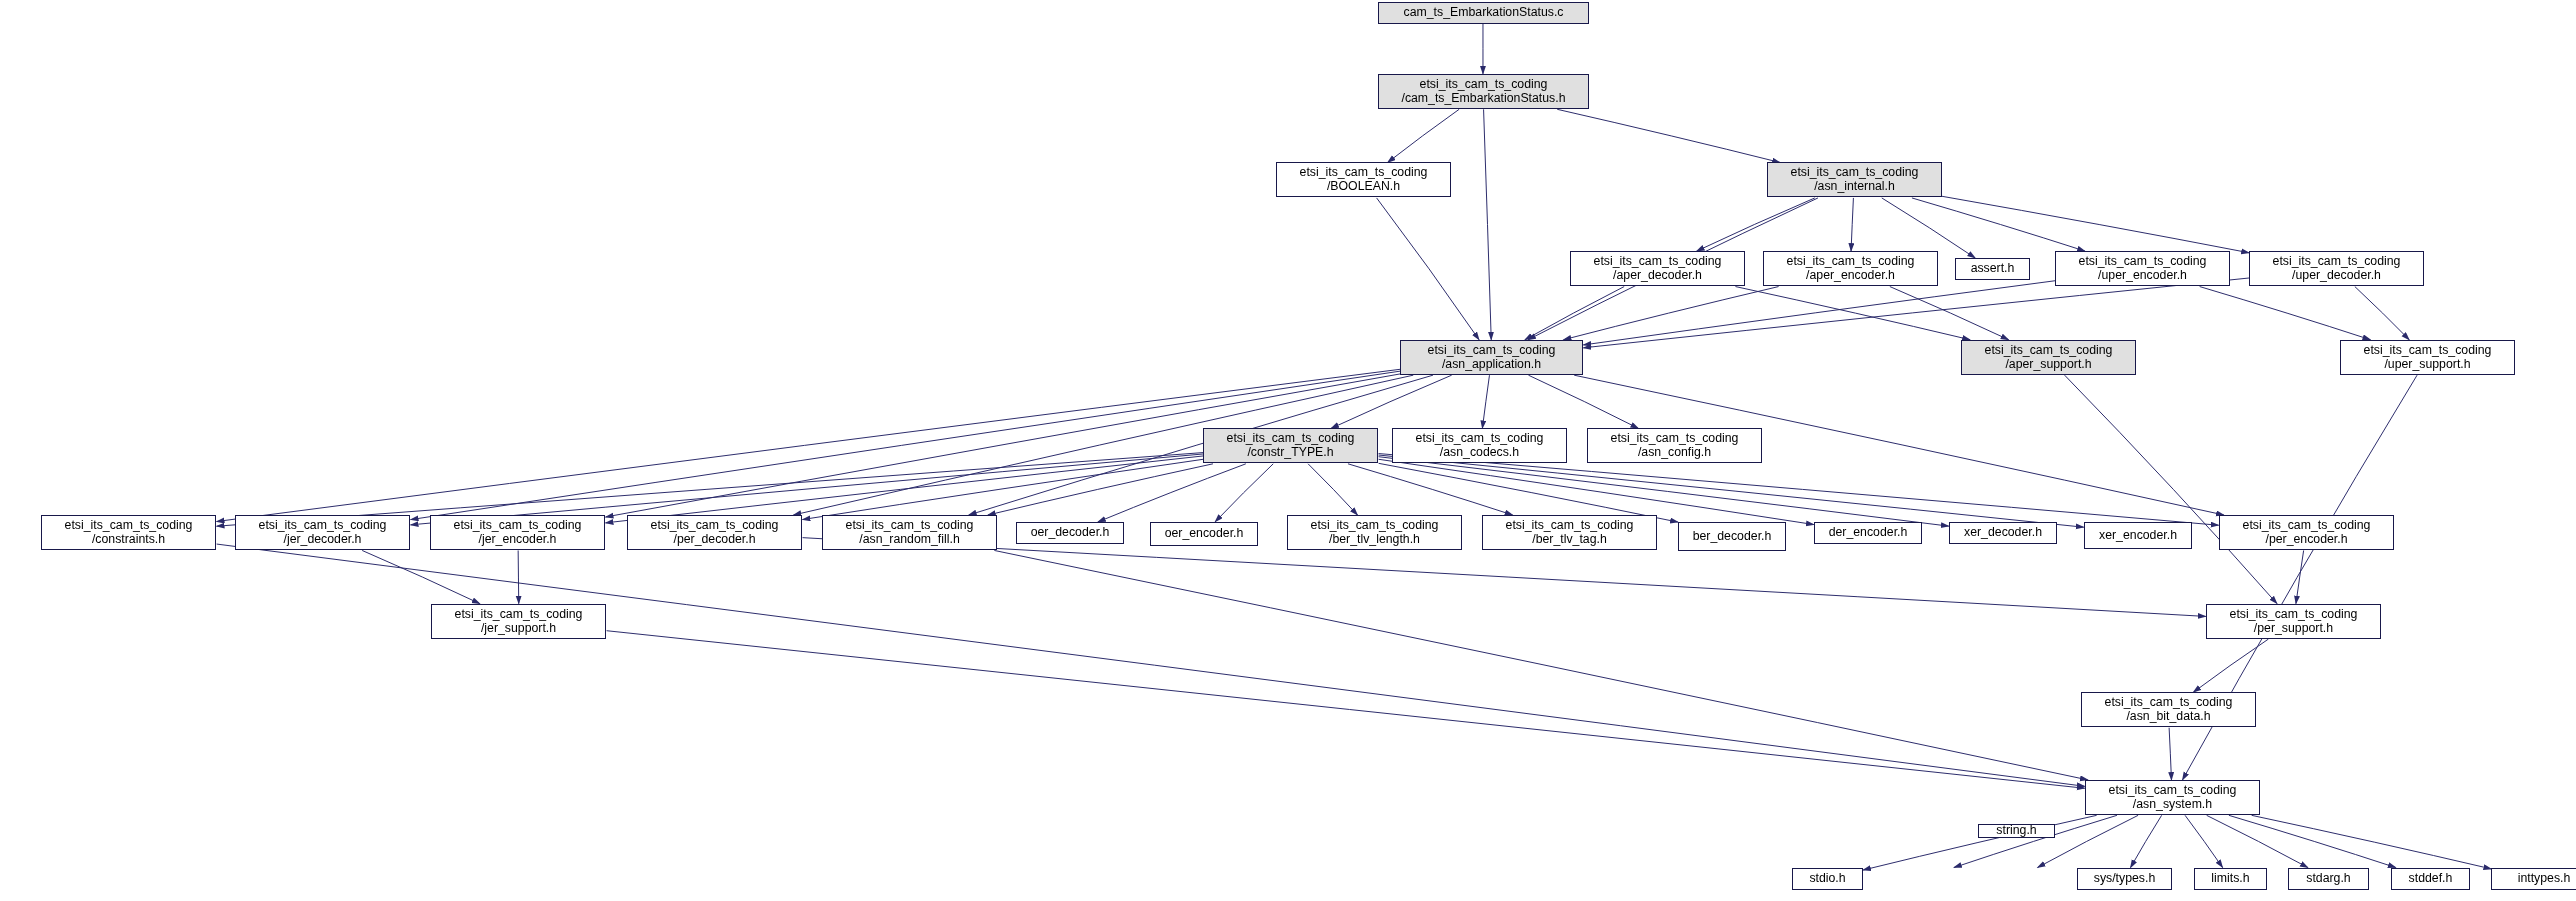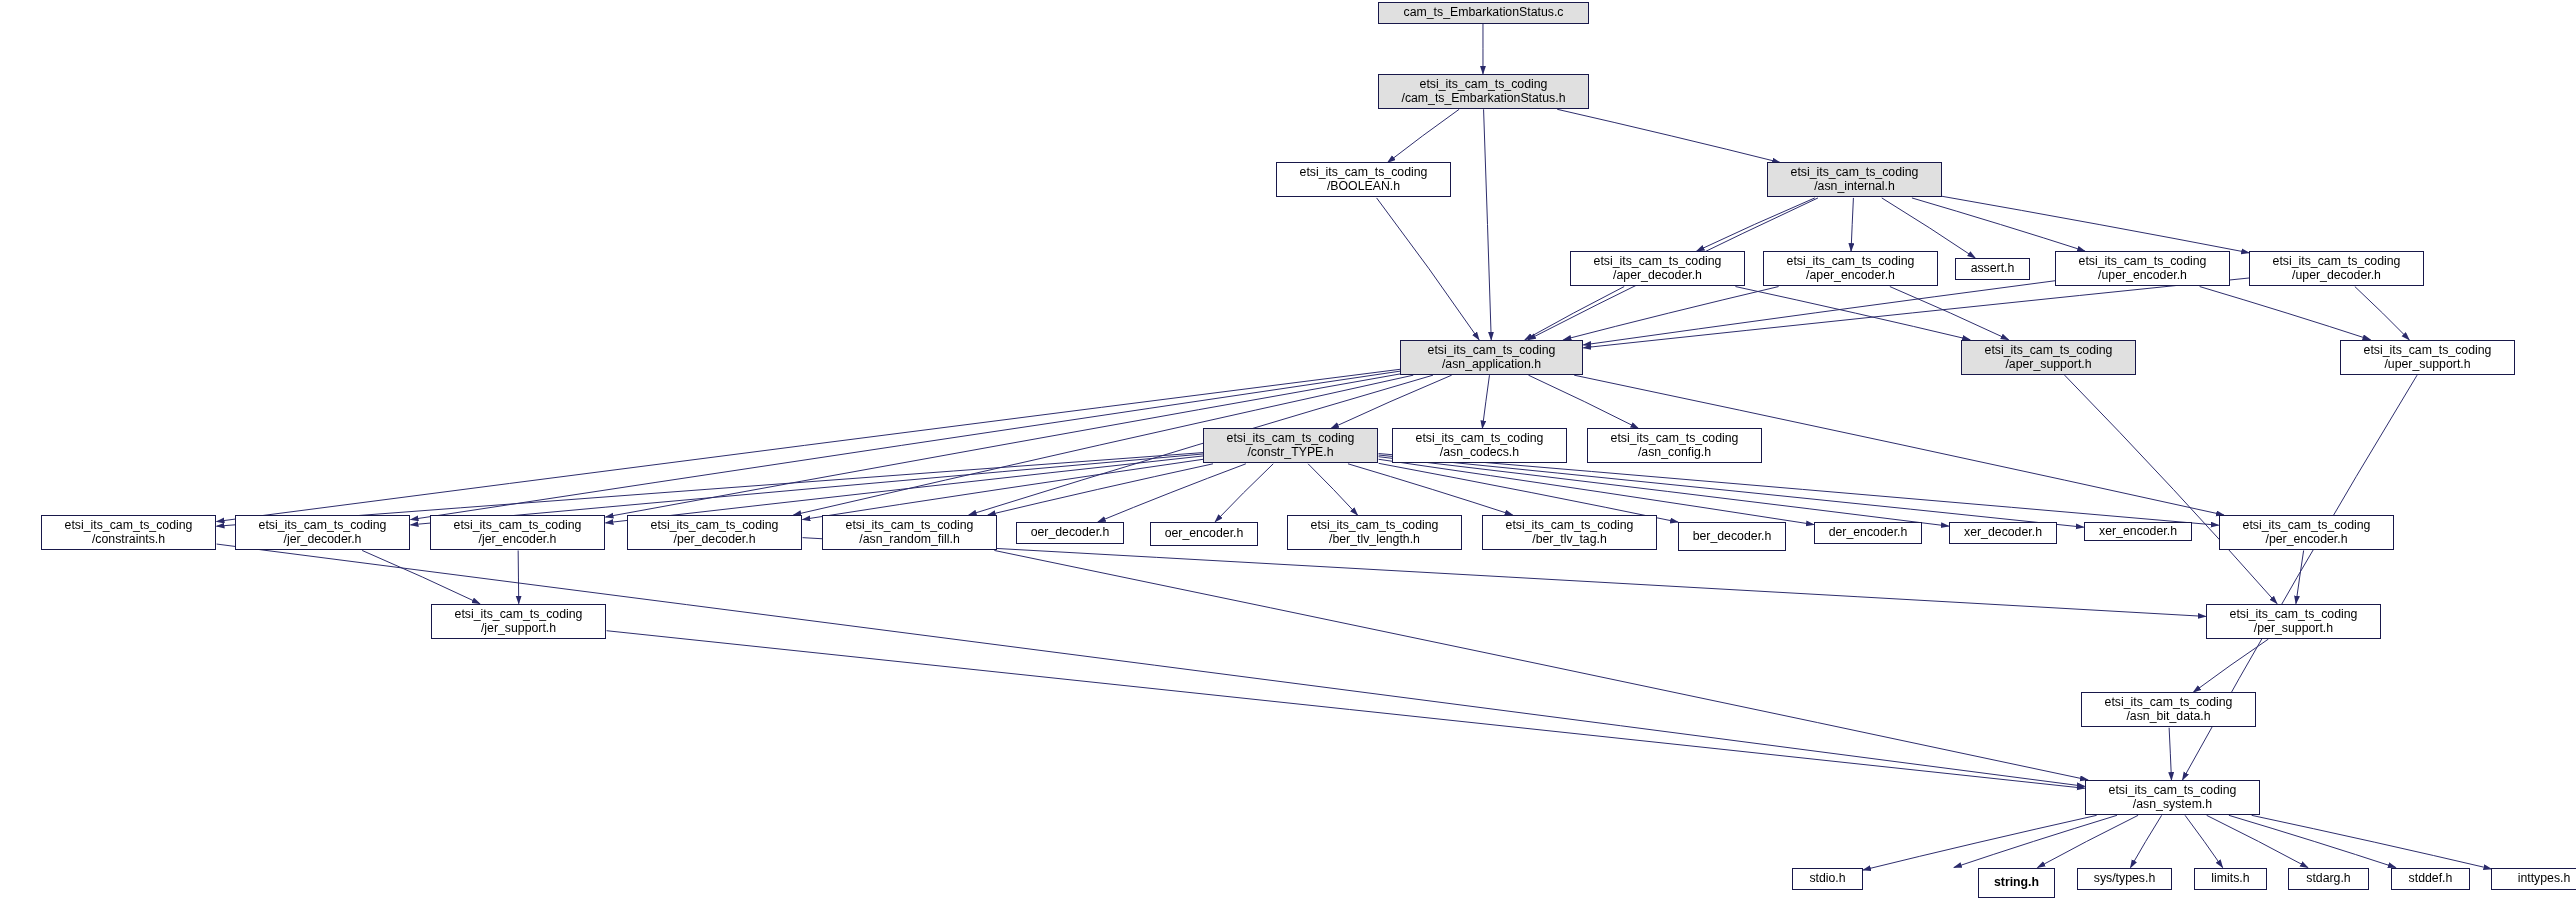--- a/index.html
+++ b/index.html
@@ -159,33 +159,33 @@
 /asn_random_fill.h</div>
     <div class="node " style="left: 1016px; top: 522px; width: 108px; height: 21.7px;">oer_decoder.h</div>
     <div class="node " style="left: 1150px; top: 522px; width: 108px; height: 24px;">oer_encoder.h</div>
     <div class="node " style="left: 1287px; top: 515px; width: 175px; height: 35px;">etsi_its_cam_ts_coding
 /ber_tlv_length.h</div>
     <div class="node " style="left: 1482px; top: 515px; width: 175px; height: 35px;">etsi_its_cam_ts_coding
 /ber_tlv_tag.h</div>
     <div class="node " style="left: 1678px; top: 522px; width: 108px; height: 29px;">ber_decoder.h</div>
     <div class="node " style="left: 1814px; top: 522px; width: 108px; height: 21.7px;">der_encoder.h</div>
     <div class="node " style="left: 1949px; top: 522px; width: 108px; height: 21.7px;">xer_decoder.h</div>
-    <div class="node " style="left: 2084px; top: 522px; width: 108px; height: 19px;">xer_encoder.h</div>
+    <div class="node " style="left: 2084px; top: 522px; width: 108px; height: 27px;">xer_encoder.h</div>
     <div class="node " style="left: 2219px; top: 515px; width: 175px; height: 35px;">etsi_its_cam_ts_coding
 /per_encoder.h</div>
     <div class="node " style="left: 431px; top: 604px; width: 175px; height: 35px;">etsi_its_cam_ts_coding
 /jer_support.h</div>
     <div class="node " style="left: 2206px; top: 604px; width: 175px; height: 35px;">etsi_its_cam_ts_coding
 /per_support.h</div>
     <div class="node " style="left: 2081px; top: 692px; width: 175px; height: 35px;">etsi_its_cam_ts_coding
 /asn_bit_data.h</div>
     <div class="node " style="left: 2085px; top: 780px; width: 175px; height: 35px;">etsi_its_cam_ts_coding
 /asn_system.h</div>
     <div class="node " style="left: 1792px; top: 868px; width: 71px; height: 21.7px;">stdio.h</div>
     <div class="node " style="left: 1884px; top: 868px; width: 73px; height: 21.7px; margin-top: 44px;">stdlib.h</div>
-    <div class="node " style="left: 1978px; top: 868px; width: 77px; height: 30px; font-weight: bold;">string.h</div>
+    <div class="node " style="left: 1978px; top: 824px; width: 77px; height: 14px;">string.h</div>
     <div class="node " style="left: 2077px; top: 868px; width: 95px; height: 21.7px;">sys/types.h</div>
     <div class="node " style="left: 2194px; top: 868px; width: 73px; height: 21.7px;">limits.h</div>
     <div class="node " style="left: 2288px; top: 868px; width: 81px; height: 21.7px; text-align: right;">stdarg.h</div>
     <div class="node " style="left: 2391px; top: 868px; width: 79px; height: 21.7px;">stddef.h</div>
     <div class="node " style="left: 2491px; top: 868px; width: 106px; height: 21.7px;">inttypes.h</div>
   </div>
 
 
 </body></html>

